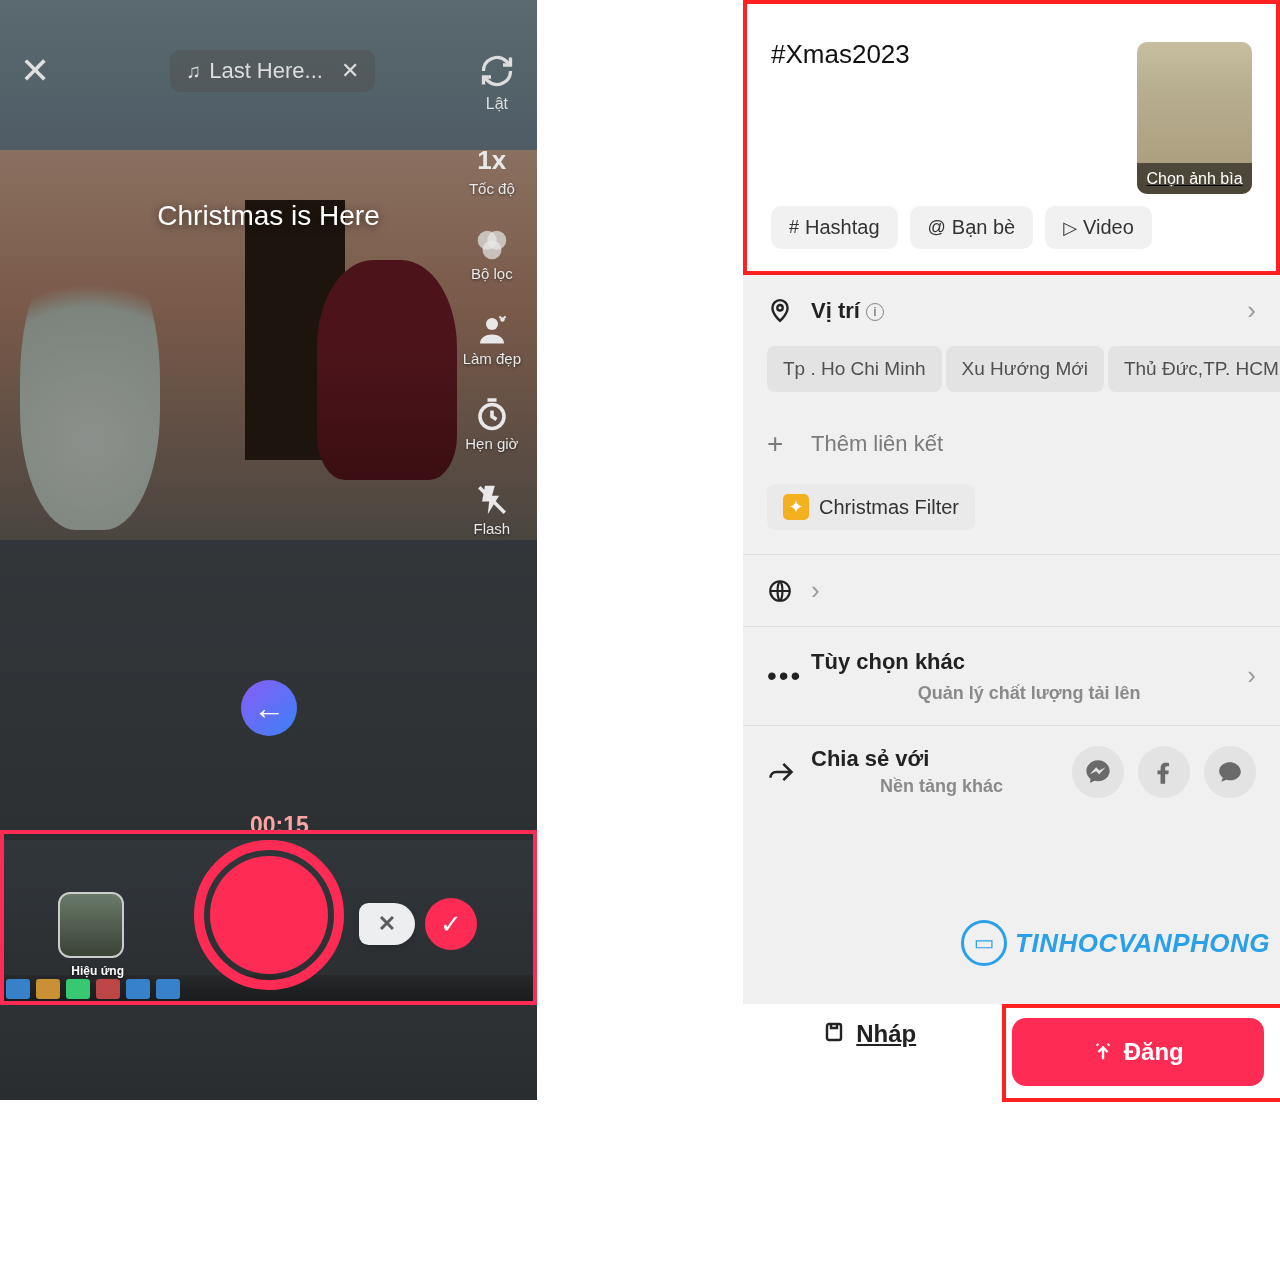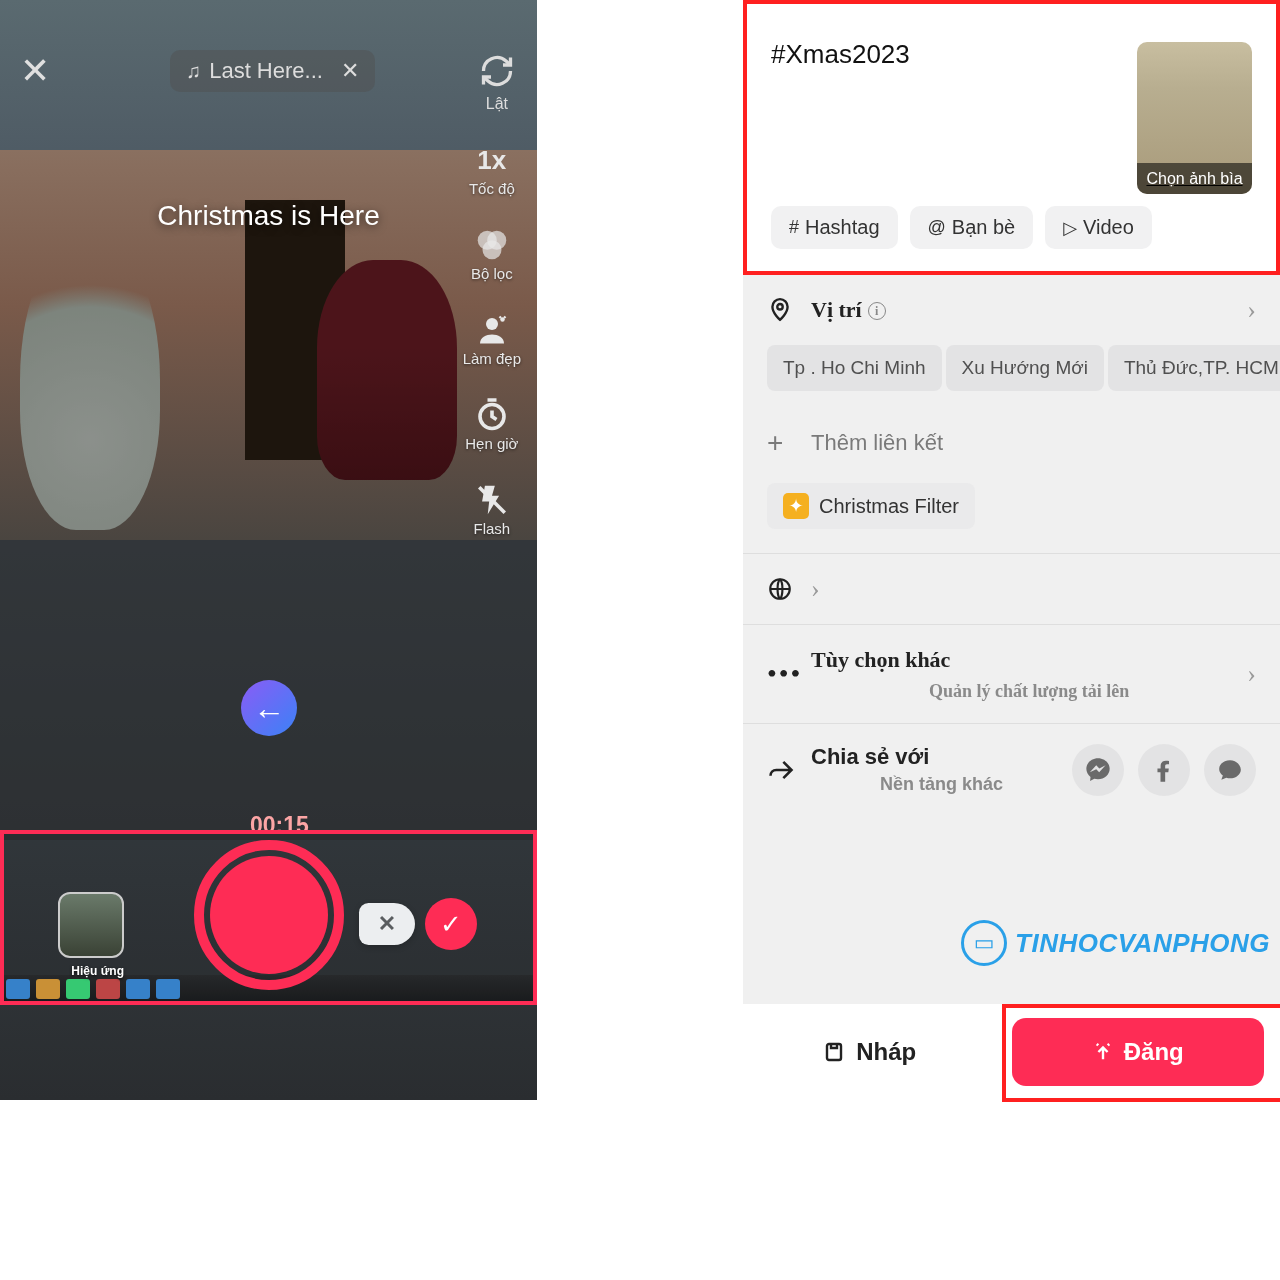--- a/index.html
+++ b/index.html
@@ -47,21 +47,21 @@
 
   
   .post-top { position:relative; background:#fff; padding: 35px 24px 22px; border: 4px solid #ff2020; border-bottom-width: 4px; height: 275px; }
   .caption-text { font-size: 26px; font-weight: 500; color:#111; }
   .cover-thumb { position:absolute; top:38px; right:24px; width:115px; height:152px; border-radius:10px; background: linear-gradient(180deg, #c8bea0 0%, #b8ae90 30%, #a89a7a 100%); overflow:hidden; display:flex; align-items:flex-end; justify-content:center;text-decoration:underline; }
   .cover-overlay { width:100%; background:rgba(0,0,0,0.55); color:#fff; font-size:16px; text-align:center; padding:6px 4px; line-height:1.2; }
   .chips-row { position:absolute; bottom:22px; left:24px; display:flex; gap:12px; }
   .chip { background:#f1f1f2; border-radius:10px; padding:10px 18px; font-size:20px; color:#333; display:flex; align-items:center; gap:6px; }
   .chip-ico { font-size:18px; }
 
-  .section-row { display:flex; align-items:center; padding: 20px 24px; background:#f0f0f0; position:relative;font-family:Liberation Serif, serif; }
+  .section-row { display:flex; align-items:center; padding: 20px 24px; background:#f0f0f0; position:relative; }
   .section-icon { width:30px; font-size:24px; color:#222; margin-right:14px; }
   .section-title { font-size:22px; font-weight:600; color:#222; flex:1; }
   .info-dot { display:inline-block; width:18px; height:18px; border:1.5px solid #888; border-radius:50%; font-size:12px; line-height:16px; text-align:center; color:#888; margin-left:6px; vertical-align:2px; }
   .chevron { color:#9a9a9a; font-size:26px; }
   .loc-chips { display:flex; gap:4px; padding: 0 24px 18px; background:#f0f0f0; overflow:hidden; }
   .loc-chip { background:#e3e3e4; border-radius:8px; padding:12px 16px; font-size:19px; color:#505050; white-space:nowrap; }
   .add-link-row { display:flex; align-items:center; padding:18px 24px; background:#f0f0f0; color:#7a7a7a; font-size:22px; gap:14px; }
   .plus { font-size:28px; width:30px; }
   .filter-badge { display:inline-flex; align-items:center; gap:10px; margin:6px 24px 18px; background:#eaeaeb; border-radius:8px; padding:10px 16px; }
   .filter-star { width:26px; height:26px; background:#f5b020; border-radius:5px; display:flex; align-items:center; justify-content:center; color:#fff; font-size:18px; }
@@ -71,21 +71,21 @@
   .multiline .section-title { line-height:1.35; }
   .share-row { display:flex; align-items:center; padding:20px 24px 10px; }
   .share-icons { display:flex; gap:14px; }
   .share-ico { width:52px; height:52px; border-radius:50%; background:#e3e3e4; display:flex; align-items:center; justify-content:center; color:#6a6a6a; font-size:26px; }
 
   .watermark { position:absolute; right:10px; top:920px; display:flex; align-items:center; gap:8px; z-index:5; }
   .wm-circle { width:46px; height:46px; border:3px solid #2aa0e8; border-radius:50%; display:flex; align-items:center; justify-content:center; color:#2aa0e8; font-size:22px; }
   .wm-txt { font-size:26px; font-weight:800; color:#2aa0e8; font-style:italic; letter-spacing:0.5px; }
 
   .bottom-actions { position:absolute; left:0; right:0; bottom:0; height:96px; background:#fff; display:flex; align-items:center; }
-  .draft-btn { flex:1; display:flex; align-items:center; justify-content:center; gap:10px; font-size:24px; font-weight:600; color:#222; height:64px; }
+  .draft-btn { flex:1; display:flex; justify-content:center; gap:10px; font-size:24px; font-weight:600; color:#222; height:64px;text-decoration:underline; }
   .draft-ico { font-size:22px; }
   .post-btn-wrap { flex:1; padding: 0 16px; position:relative; }
   .post-btn { height:68px; background:#fe2c55; border-radius:14px; display:flex; align-items:center; justify-content:center; gap:10px; color:#fff; font-size:24px; font-weight:600; }
   .post-red-box { position:absolute; top:-14px; left:6px; right:-4px; bottom:-16px; border:4px solid #ff2020; pointer-events:none; }
 
   
   .whitespace { position:absolute; top:0; left:537px; width:206px; height:1280px; background:#fff; }
 
   svg { display:block; }
 </style>

